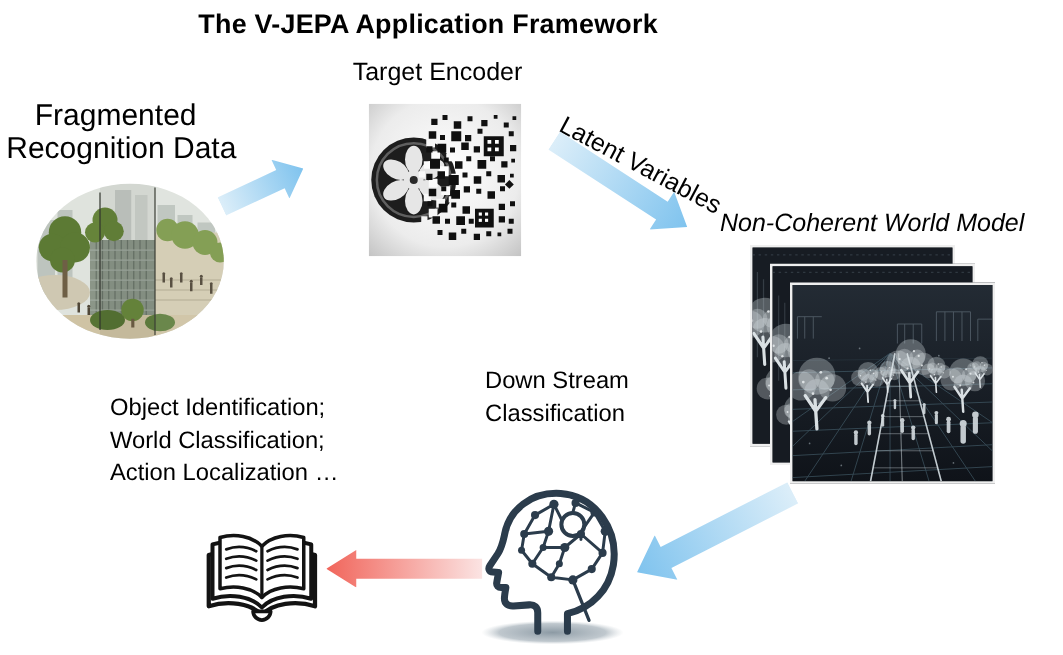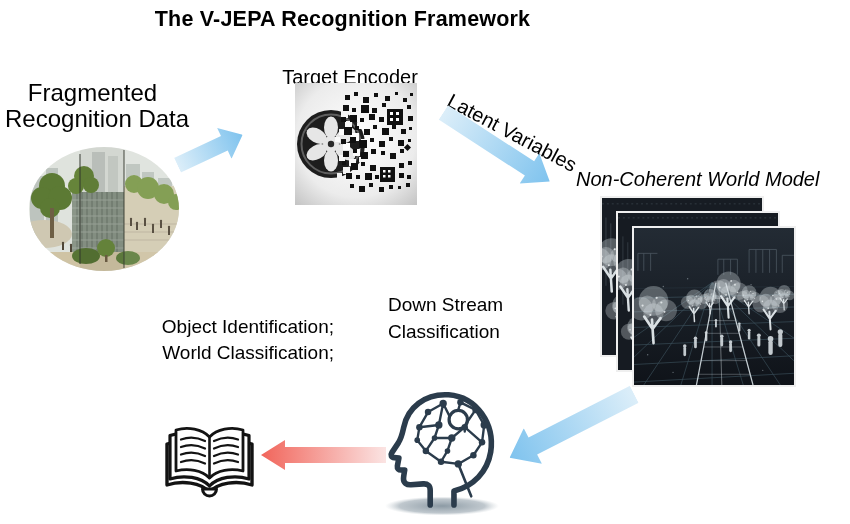--- a/index.html
+++ b/index.html
@@ -3,25 +3,25 @@
 <meta charset="utf-8">
 <style>
   html,body{margin:0;padding:0;background:#ffffff;}
   .stage{
     position:relative;width:850px;height:524px;background:#fff;overflow:hidden;
     font-family:"Liberation Sans", sans-serif;color:#000;
   }
   .label{position:absolute;line-height:1.32;white-space:nowrap;}
   .title{left:60px;top:5px;width:565px;font-size:21.5px;font-weight:bold;text-align:center;letter-spacing:.2px;}
   .lbl-frag{left:5px;top:80px;width:175px;font-size:24px;text-align:center;line-height:26px;}
-  .lbl-enc{left:270px;top:64px;width:160px;font-size:20px;text-align:center;}
+  .lbl-enc{left:270px;top:45px;width:160px;font-size:20px;text-align:center;}
   .lbl-latent{left:449px;top:86px;font-size:20px;transform:rotate(28deg);transform-origin:0 50%;}
   .lbl-wm{left:576px;top:166px;font-size:20px;font-style:italic;}
   .lbl-cog{left:388px;top:291px;font-size:19px;line-height:27px;}
-  .lbl-tasks{left:88px;top:314px;width:246px;font-size:19px;text-align:right;line-height:26px;}
+  .lbl-tasks{left:88px;top:314px;width:246px;font-size:19px;text-align:left;line-height:26px;}
 
   .img-abs{position:absolute;display:block;}
 
   
   .arrow{position:absolute;}
   .arrow-blue{background:linear-gradient(to right, var(--arrow-blue-pale,#dceef9), var(--arrow-blue,#7fc3ee));}
   .arrow-red{background:linear-gradient(to right, var(--arrow-red-pale,#fbe4e3), var(--arrow-red,#f1655b));}
   .a1{left:174px;top:133px;width:72px;height:34px;transform:rotate(-25deg);
       clip-path:polygon(0% 26.5%,72% 26.5%,72% 0%,100% 50%,72% 100%,72% 73.5%,0% 73.5%);}
   .a2{left:433px;top:129px;width:127px;height:36px;transform:rotate(33deg);
@@ -60,21 +60,21 @@
     </g>
     <g id="wman" stroke="#d6dde1" opacity="0.9">
       <circle cx="0" cy="-9" r="1.8" fill="#d6dde1" stroke="none"></circle>
       <path d="M0,-6.8 L0,0" stroke-width="2.8" stroke-linecap="round" fill="none"></path>
     </g>
   </defs>
 </svg>
 
 <div class="stage">
 
-  <div class="label title">The V-JEPA Recognition Framework</div>
+  <div class="label title">The V-JEPA Application Framework</div>
 
   <div class="label lbl-frag">
     <div>Fragmented</div>
     <div>Recognition Data</div>
   </div>
 
   <svg class="img-abs" style="left:28px;top:146px" width="152" height="126" viewBox="0 0 152 126">
     <defs>
         <clipPath id="ovalClip">
           <ellipse cx="76" cy="63" rx="75" ry="62"></ellipse>
@@ -420,20 +420,21 @@
           <circle cx="72" cy="40" r="3"></circle>
         <circle cx="56" cy="62" r="2.6"></circle>
           <circle cx="44" cy="50" r="2.6"></circle>
       </g>
     </g>
   </svg>
 
   <div class="label lbl-tasks">
     <div>Object Identification;</div>
     <div>World Classification;</div>
+    <div>Action Localization …</div>
   </div>
 
   <svg class="img-abs" style="left:162px;top:421px" width="95" height="82" viewBox="0 0 95 82">
     <g stroke="#131313" stroke-linejoin="round" stroke-linecap="round">
       <path d="M47.5,30 C39,21 20,18 5,23 L5,64 C20,59 39,61.5 47.5,71 C56,61.5 75,59 90,64 L90,23 C75,18 56,21 47.5,30 Z" fill="#fff" stroke-width="3.4"></path>
       <path d="M40.5,68 A7,7 0 0 0 54.5,68 Z" fill="#fff" stroke-width="3"></path>
       <path d="M47.5,22 C39,13 22,10 8,14.5 L8,58 C22,53.5 39,56 47.5,65 C56,56 73,53.5 87,58 L87,14.5 C73,10 56,13 47.5,22 Z" fill="#fff" stroke-width="3.2"></path>
       <path d="M47.5,16 C40,8 26,5.5 14,9 L14,50 C26,47 40,49 47.5,57 C55,49 69,47 81,50 L81,9 C69,5.5 55,8 47.5,16 Z" fill="#fff" stroke-width="2.8"></path>
       <path d="M47.5,16 L47.5,57" fill="none" stroke-width="2.6"></path>
       <g fill="none" stroke-width="2.2">

